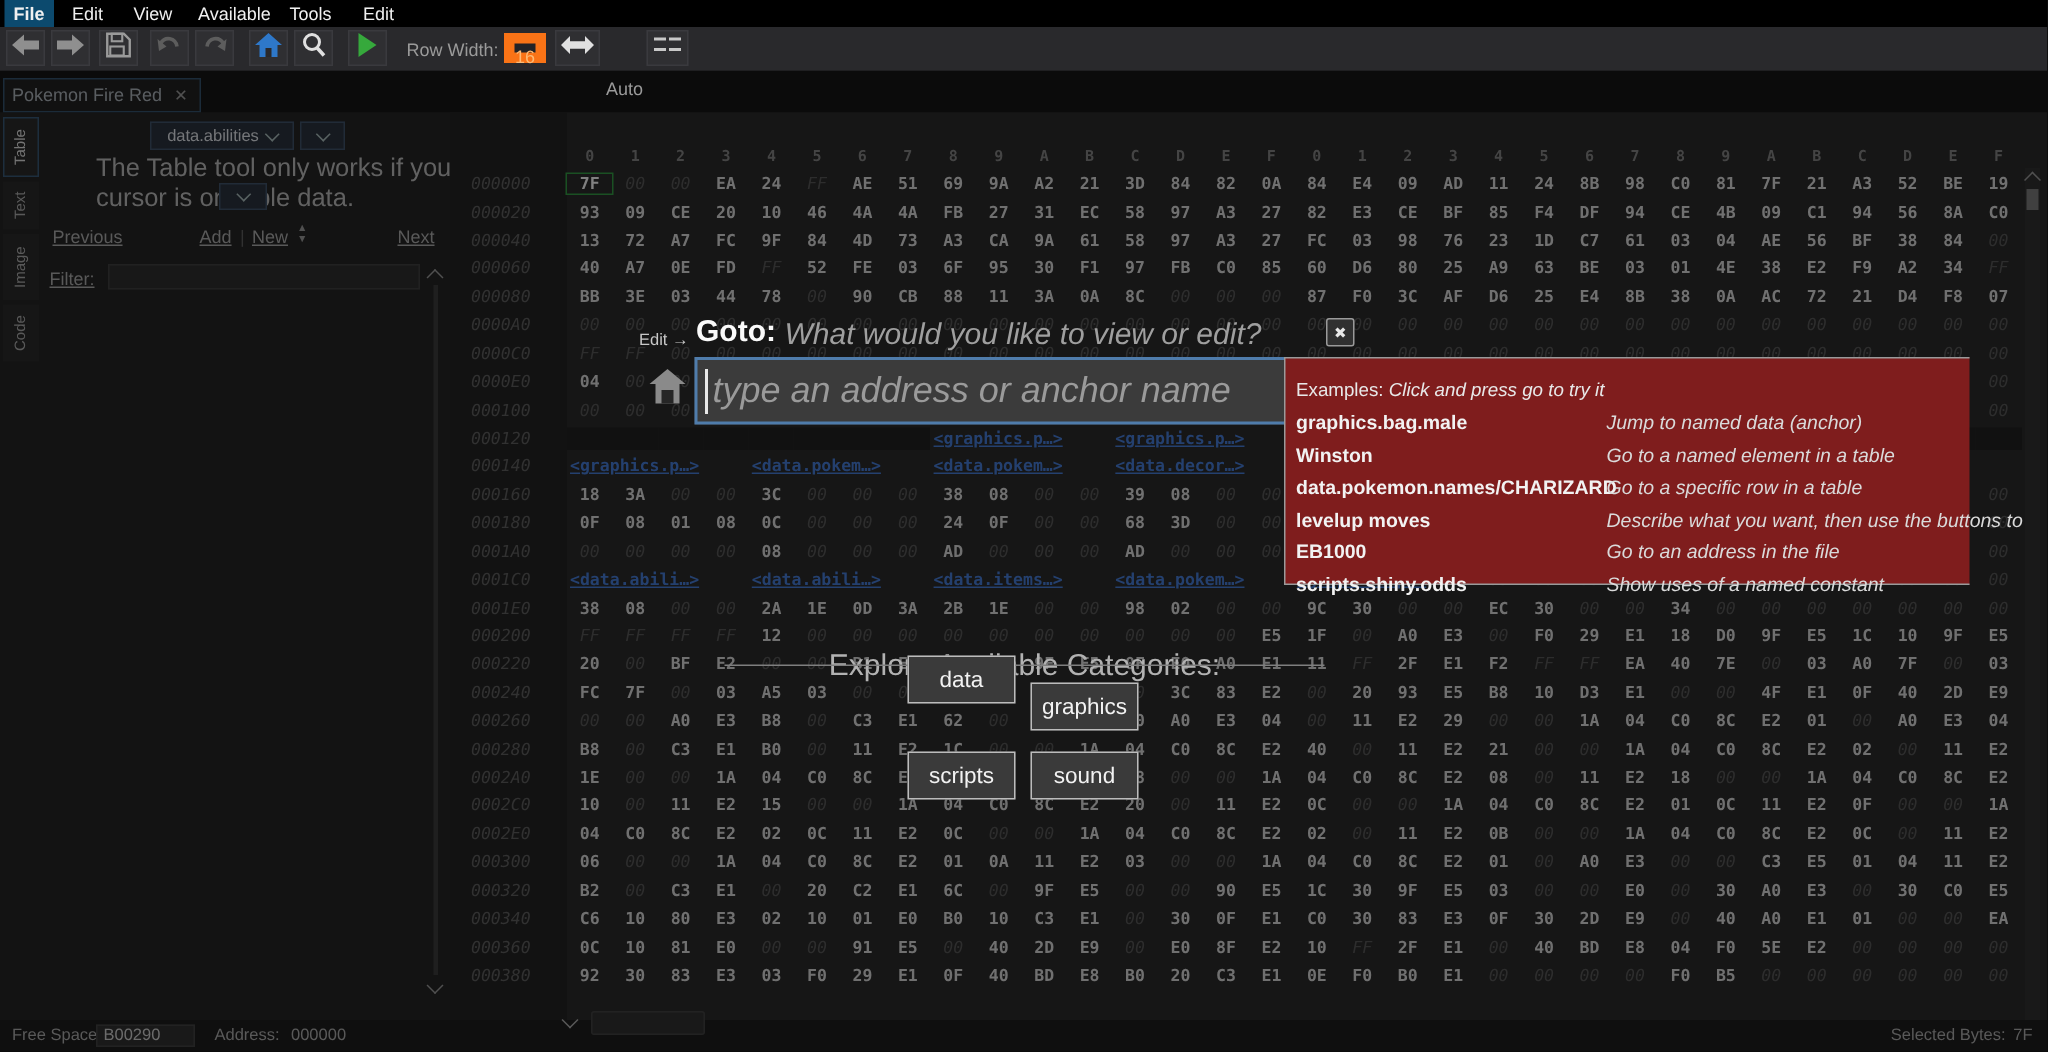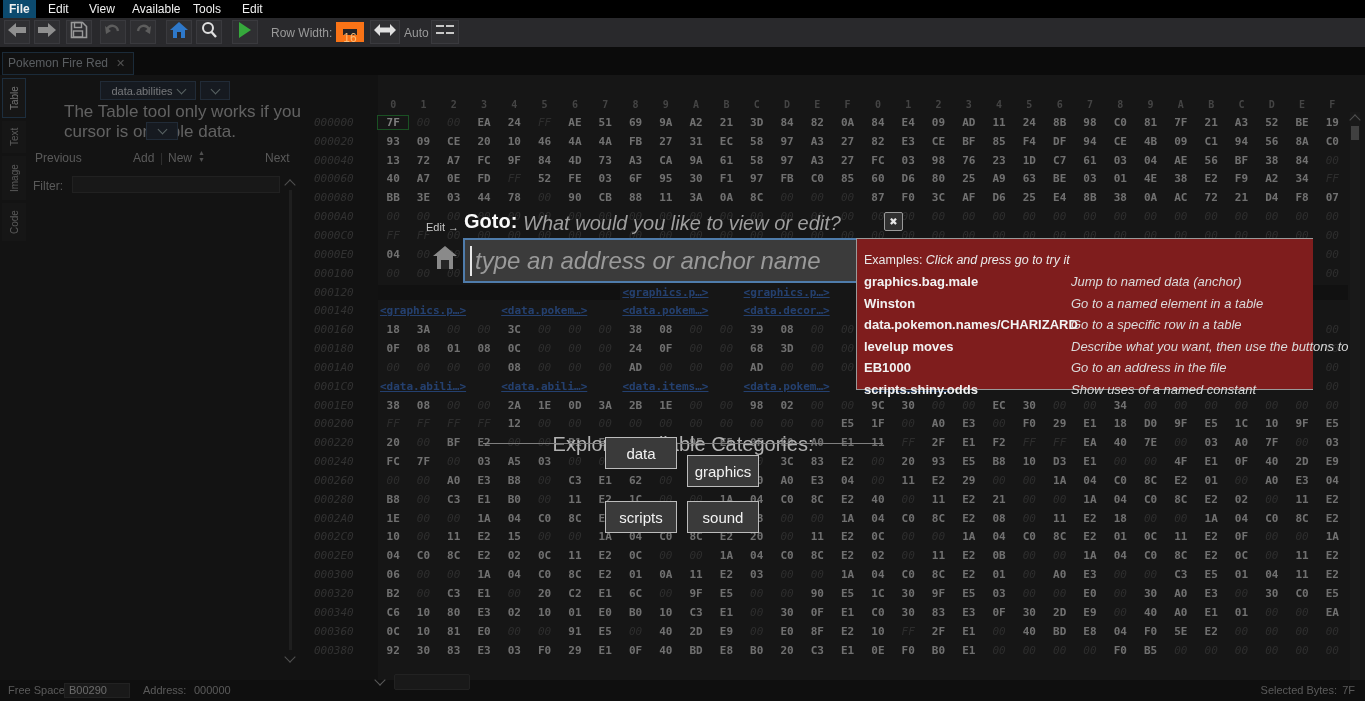--- a/index.html
+++ b/index.html
@@ -27,21 +27,21 @@
   .tab .close { margin-left:8px; color:#8a8a8a; font-size:11px; }
 
   
   .sidebar { position:absolute; left:0; top:75px; width:300px; height:605px; background:#212121; }
   .vtab { position:absolute; left:2px; width:24px; display:flex; align-items:center; justify-content:center;
           color:#9a9a9a; font-size:10px; background:#262626; writing-mode:vertical-rl; transform:rotate(180deg); }
   .vtab.sel { border:1px solid #33506b; color:#c8c8c8; }
   .dd { background:#272e38; border:1px solid #3a4a5f; color:#c9ccd1; font-size:11px; display:flex; align-items:center; justify-content:center; gap:5px; }
   .chev { width:7px; height:7px; border-right:1.5px solid #9aa; border-bottom:1.5px solid #9aa; transform:rotate(45deg); margin-top:-3px; }
   .side-msg { position:absolute; left:28px; top:102px; width:272px; color:#a8a8a8; font-size:17px;margin-left:36px; }
-  .side-link { position:absolute; color:#9a9a9a; font-size:12px; }
+  .side-link { position:absolute; color:#9a9a9a; font-size:12px;text-decoration:underline; }
   .filter-input { position:absolute; left:72px; top:176px; width:208px; height:17px; background:#2a2a2a; border:1px solid #3a3a3a; }
   .sscroll { position:absolute; left:289px; top:190px; width:3px; height:460px; background:#363636; }
   .scaret { position:absolute; width:8px; height:8px; border-right:1.5px solid #8a8a8a; border-bottom:1.5px solid #8a8a8a; }
 
   
   .hexview { position:absolute; left:300px; top:75px; width:1065px; height:605px; background:#262626; overflow:hidden; }
   .addrstrip { position:absolute; left:0; top:0; width:78px; height:605px; background:#202020; }
   .hex-head { position:absolute; left:78px; top:24px; display:flex; }
   .hex-head .hcell { color:#767676; font-size:10px; }
   .hex-rows { position:absolute; left:0; top:38px; }
@@ -145,21 +145,21 @@
           </svg></span>
     </div>
 
     <span class="tb-label" style="left:271px;">Row Width:</span>
     <div class="tb-input" style="left:336px;">16</div>
     <div class="tbtn" style="left:370px; width:30px;">
       <span><svg width="22" height="14">
             <polygon points="0,7 6,1 6,4.5 16,4.5 16,1 22,7 16,13 16,9.5 6,9.5 6,13" fill="#e0e0e0"></polygon>
           </svg></span>
     </div>
-    <span class="tb-label" style="left:404px;">Auto</span>
+    <span class="tb-label" style="left:404px;margin-top:26px;">Auto</span>
     <div class="tbtn" style="left:431px; width:28px;">
       <span><svg width="20" height="14">
             <rect x="1" y="2" width="8" height="2" fill="#c8c8c8"></rect>
             <rect x="11" y="2" width="8" height="2" fill="#c8c8c8"></rect>
             <rect x="1" y="9" width="8" height="2" fill="#c8c8c8"></rect>
             <rect x="11" y="9" width="8" height="2" fill="#c8c8c8"></rect>
           </svg></span>
     </div>
   </div>
 

